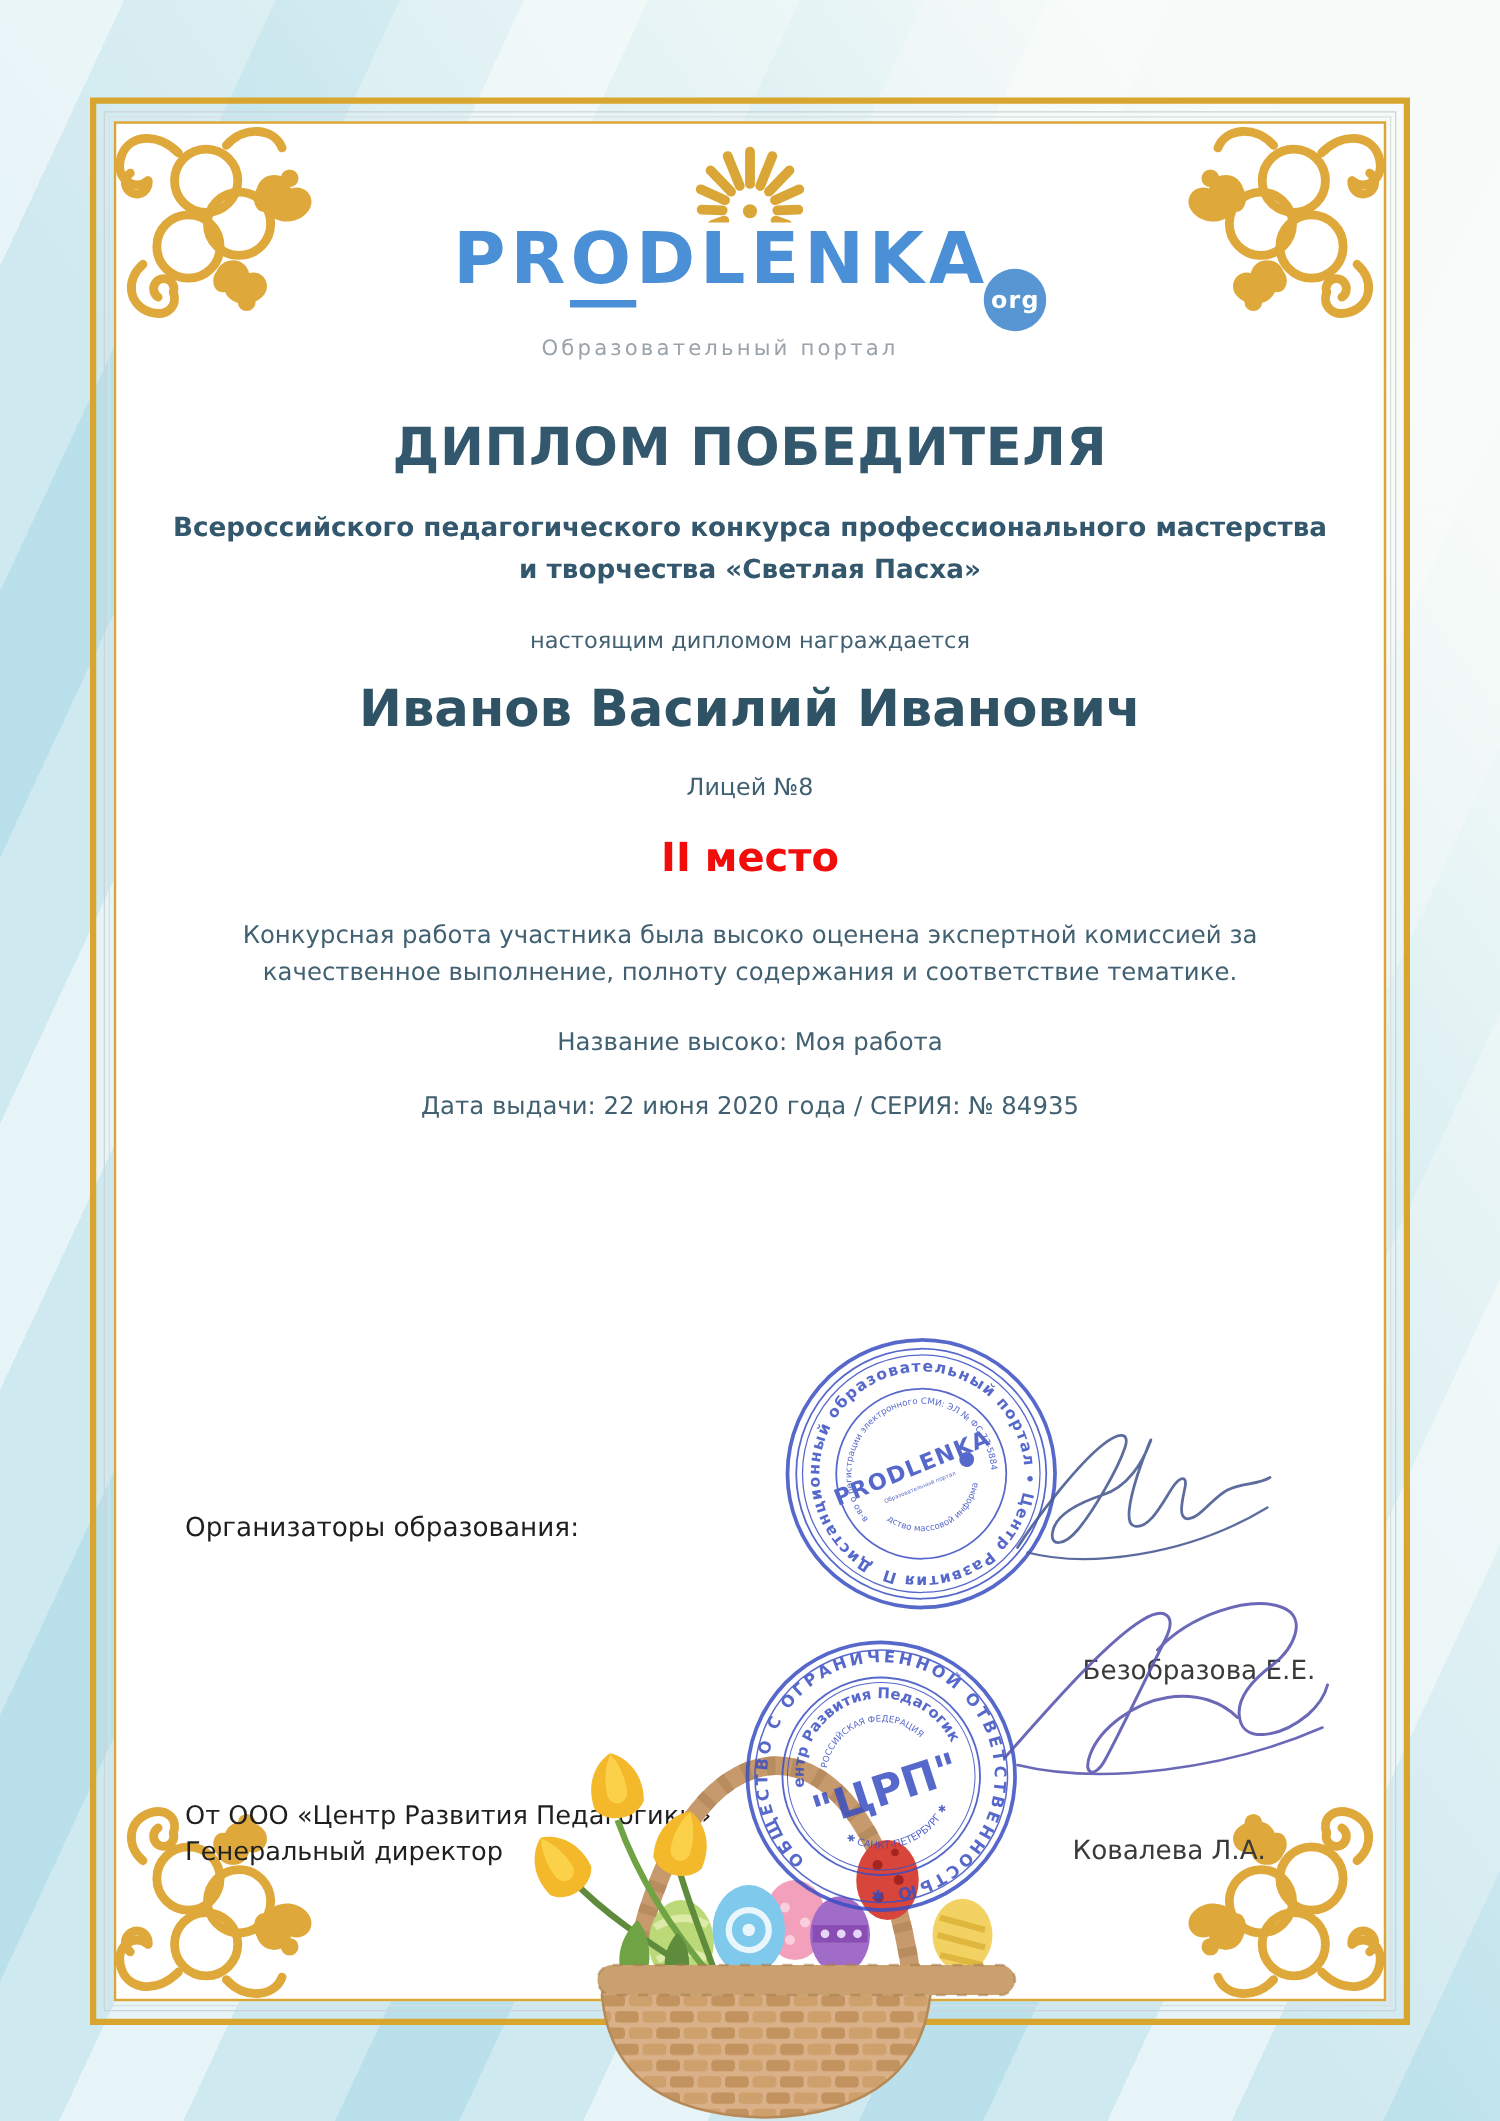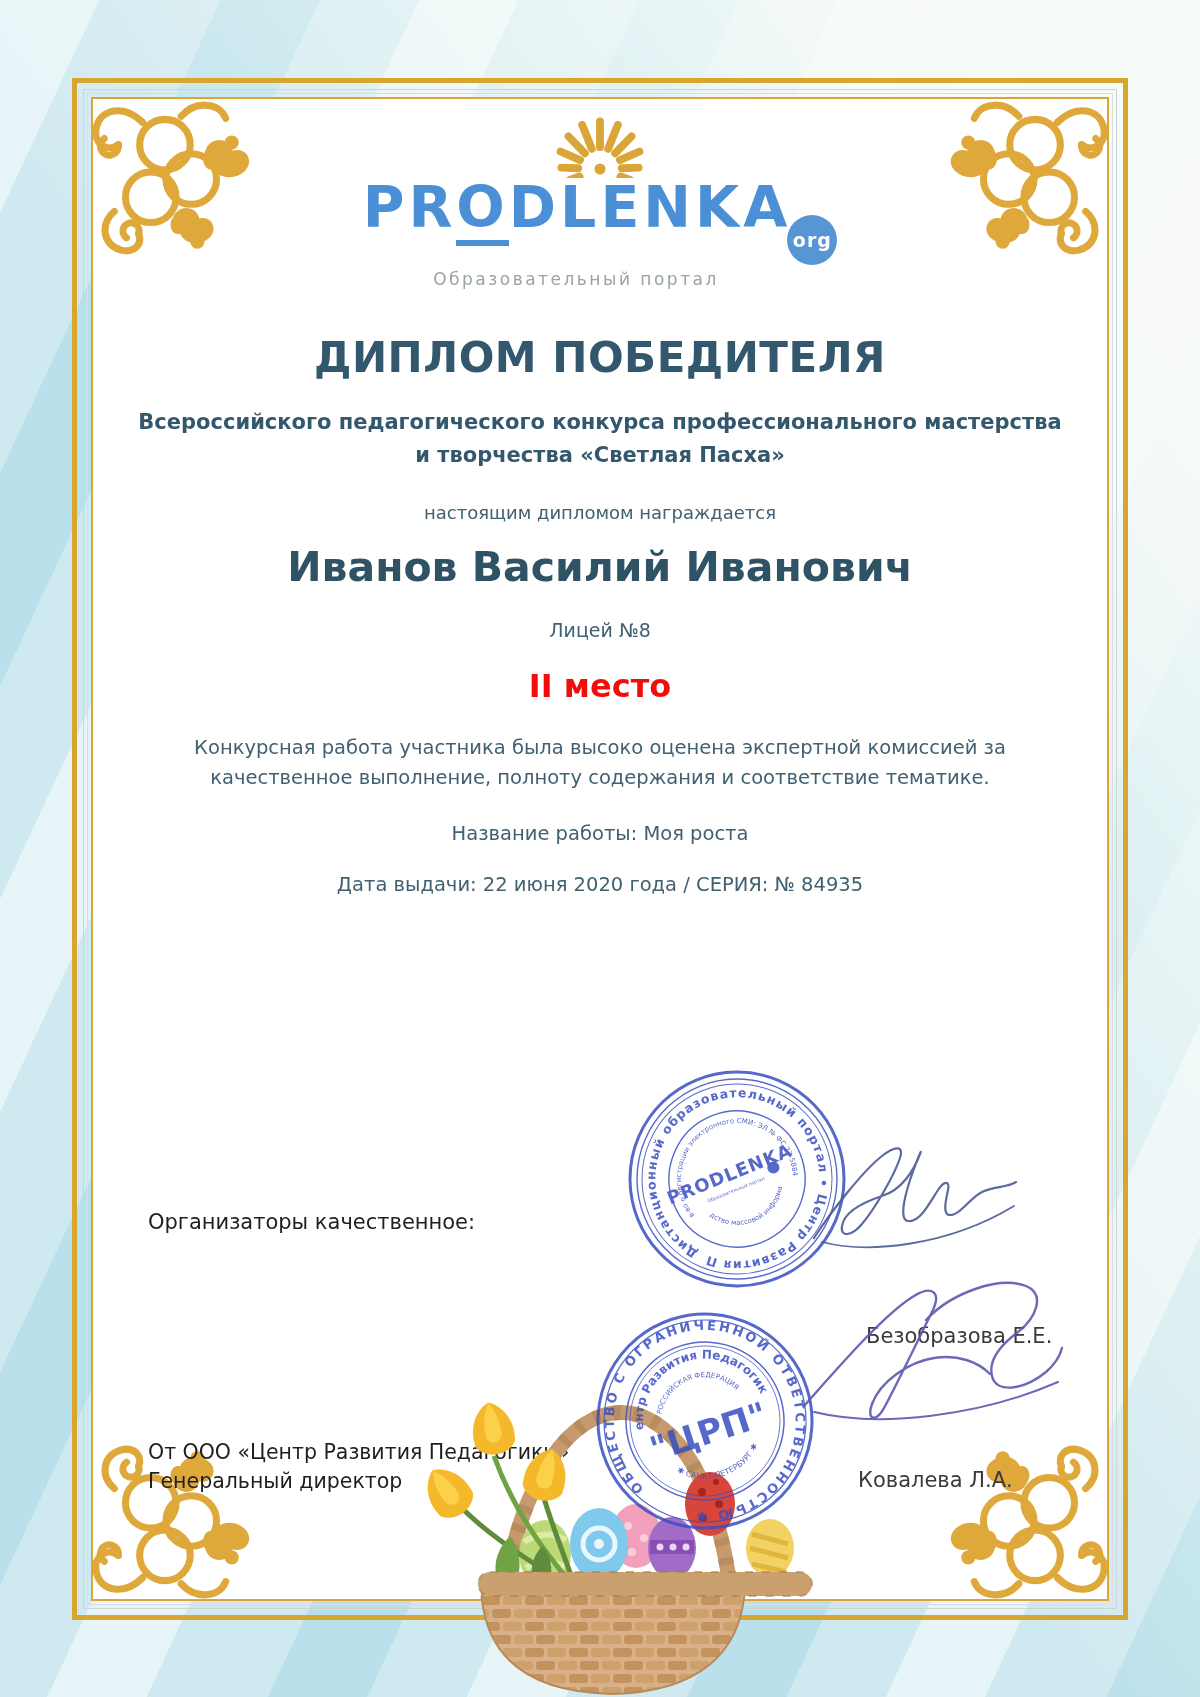--- a/index.html
+++ b/index.html
@@ -187,25 +187,25 @@
     <div class="title">ДИПЛОМ ПОБЕДИТЕЛЯ</div>
     <div class="contest">
       <div>Всероссийского педагогического конкурса профессионального мастерства</div>
       <div>и творчества «Светлая Пасха»</div>
     </div>
     <div class="awarded">настоящим дипломом награждается</div>
     <div class="recipient">Иванов Василий Иванович</div>
     <div class="school">Лицей №8</div>
     <div class="place">II место</div>
     <div class="para">Конкурсная работа участника была высоко оценена экспертной комиссией за качественное выполнение, полноту содержания и соответствие тематике.</div>
-    <div class="meta">Название работы: Моя роста</div>
+    <div class="meta">Название высоко: Моя работа</div>
     <div class="meta">Дата выдачи: 22 июня 2020 года / СЕРИЯ: № 84935</div>
   </div>
 
-  <div class="org-heading">Организаторы качественное:</div>
+  <div class="org-heading">Организаторы образования:</div>
   <div class="org-block org2">
     <div>От ООО «Центр Развития Педагогики»</div>
     <div>Генеральный директор</div>
   </div>
   <div class="signer signer1">Безобразова Е.Е.</div>
   <div class="signer signer2">Ковалева Л.А.</div>
 
   <svg class="basket" viewBox="0 0 440 311">
     <defs>
       <pattern id="weave" width="44" height="26" patternUnits="userSpaceOnUse">

